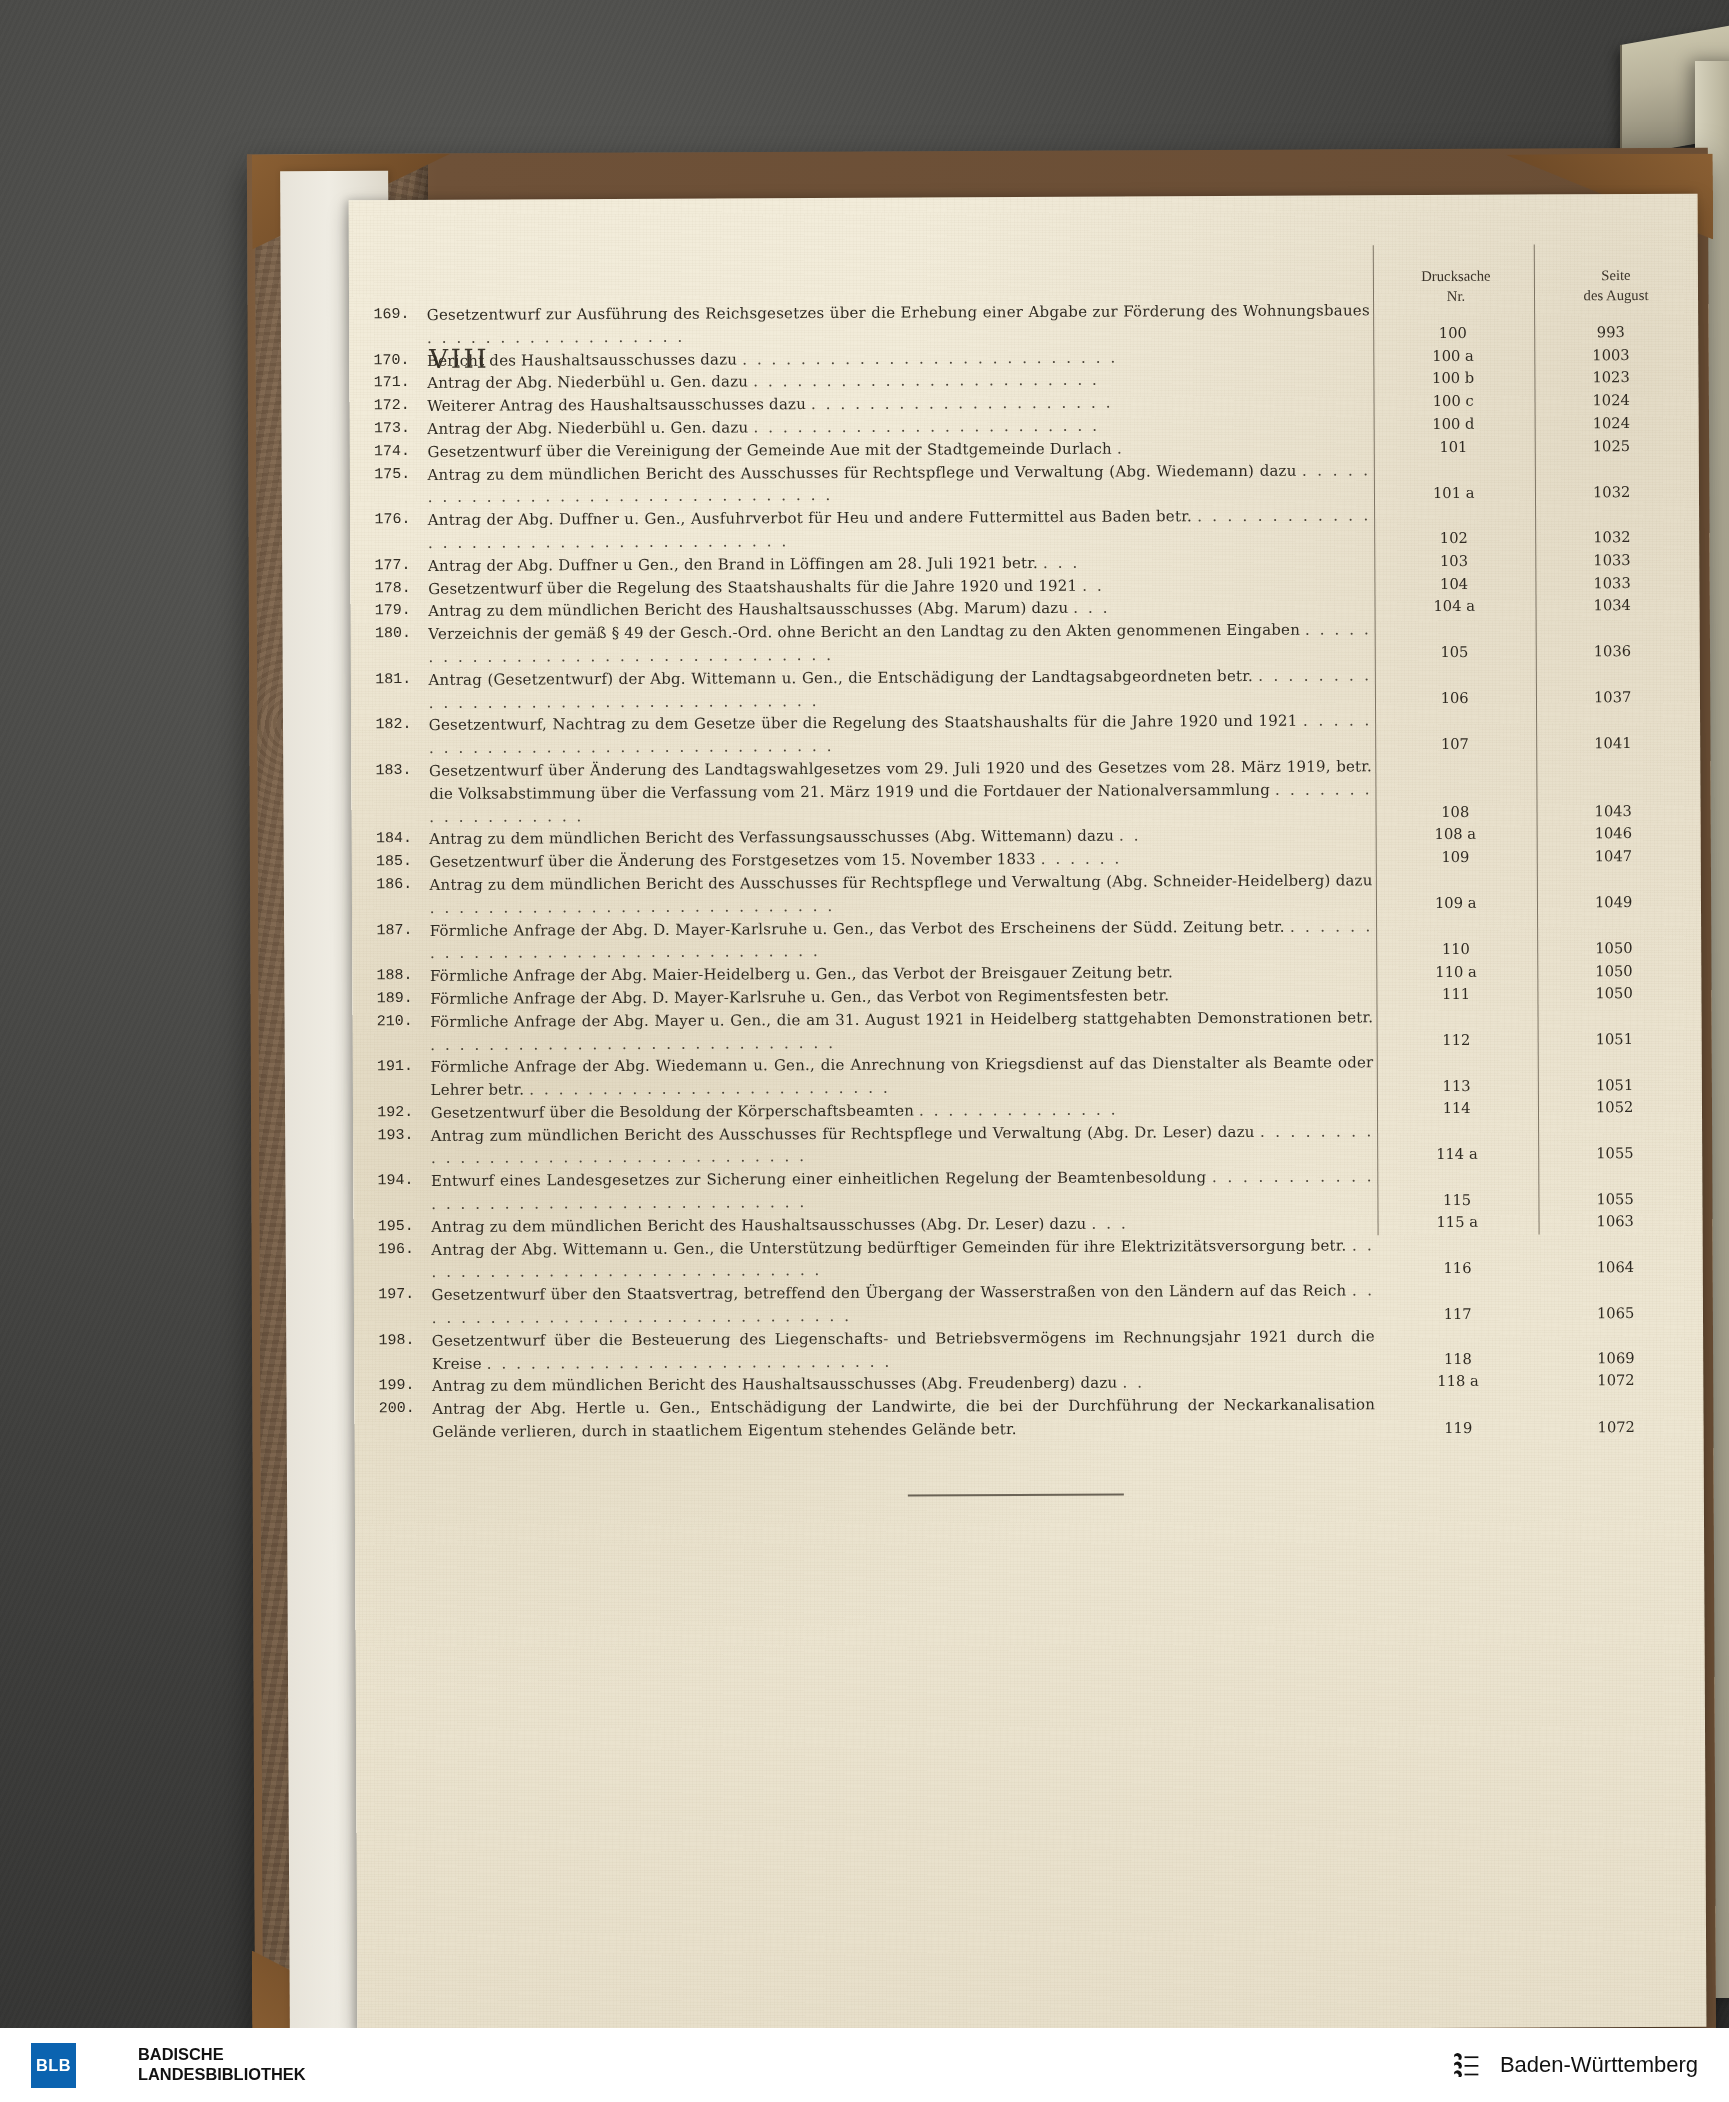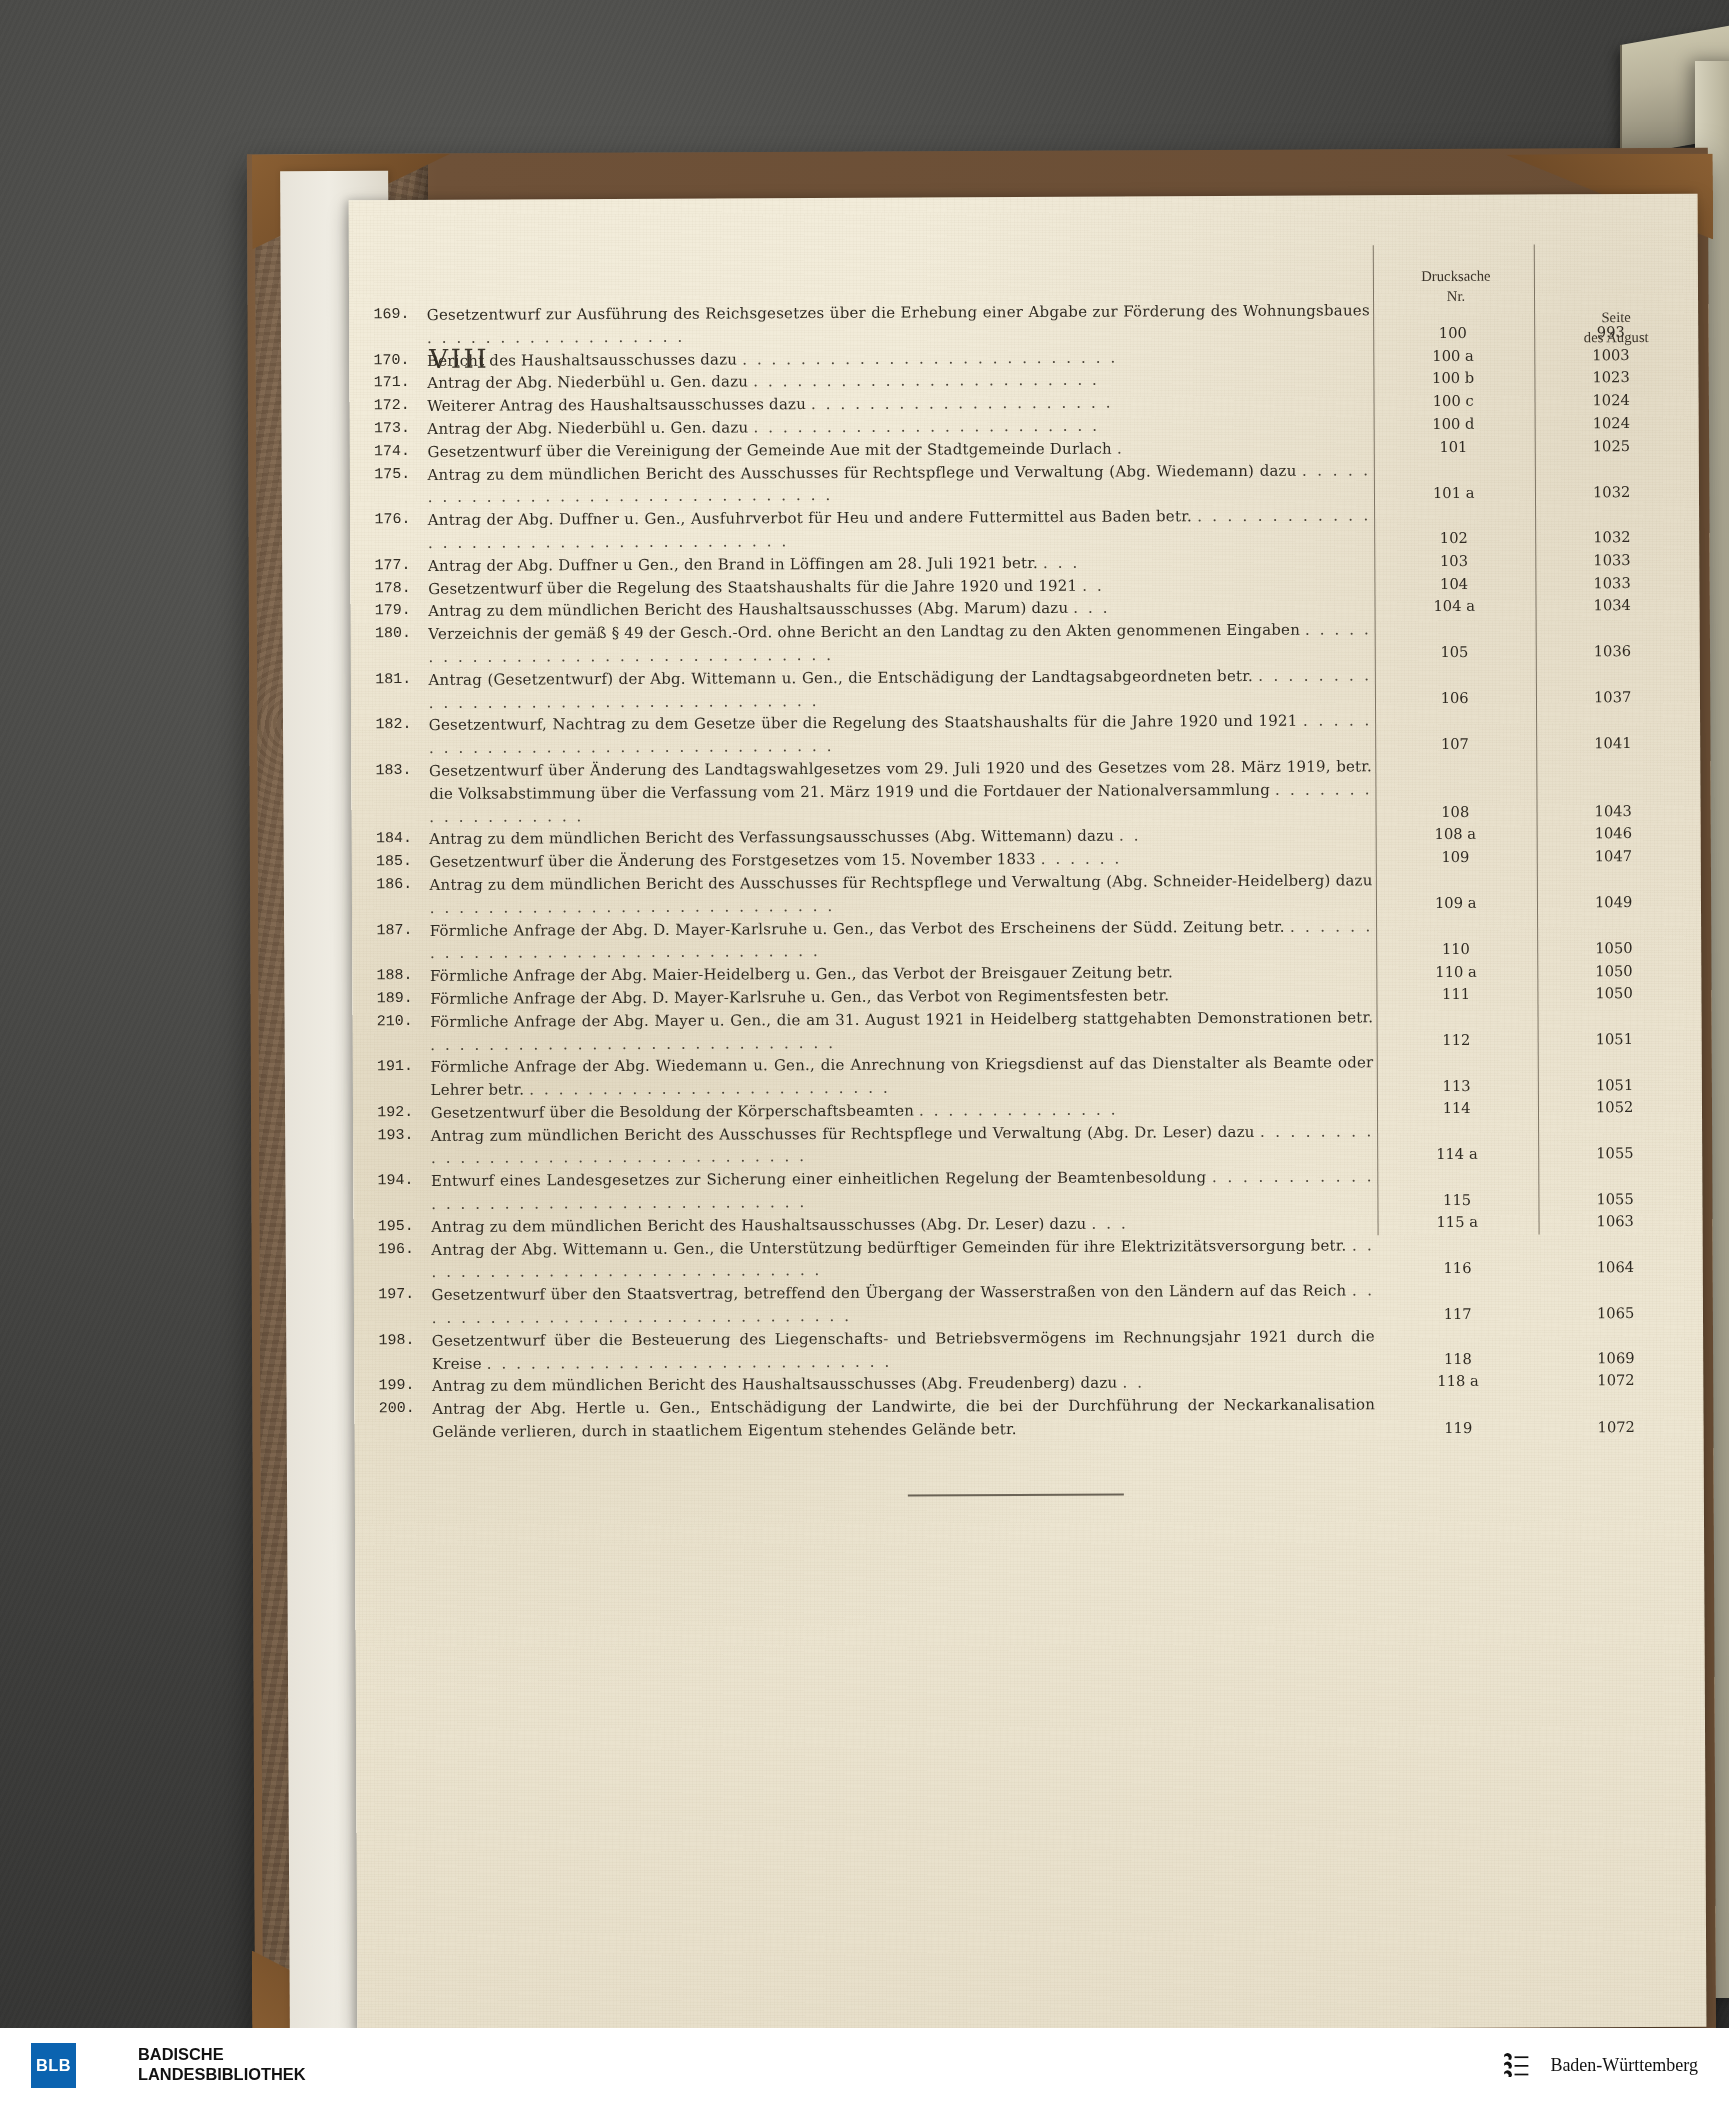--- a/index.html
+++ b/index.html
@@ -152,21 +152,21 @@
   .col-head {
     position: absolute;
     top: 72px;
     text-align: center;
     font-size: 14px;
     line-height: 1.35;
     color: #3b342a;
     font-family: Liberation Serif, serif;
   }
   .col-head.druck { left: 1029px; width: 156px; }
-  .col-head.seite { left: 1185px; width: 164px; margin-top: 42px; }
+  .col-head.seite { left: 1185px; width: 164px; }
 
   .vrule {
     position: absolute;
     width: 0.9px;
     background: #6b6152;
     top: 50px;
     height: 990px;
     opacity: .85;
   }
   .vrule.v1 { left: 1024px; }
@@ -253,22 +253,22 @@
     line-height: 1.2;
     color: #111;
     margin-left: 48px;
   }
   .bw-right { display: flex; align-items: center; gap: 12px; }
   .bw-crest {
     width: 40px; height: 40px;
     display: flex; align-items: center; justify-content: center;
   }
   .bw-text {
-    font-family: Liberation Serif, serif;
-    font-size: 18px;
+    font-family: Liberation Sans, sans-serif;
+    font-size: 22px;
     color: #111;
   }
 </style>
 </head>
 <body>
 
 <div class="backdrop"></div>
 <div class="right-edge"></div>
 <div class="right-edge-2"></div>
 

